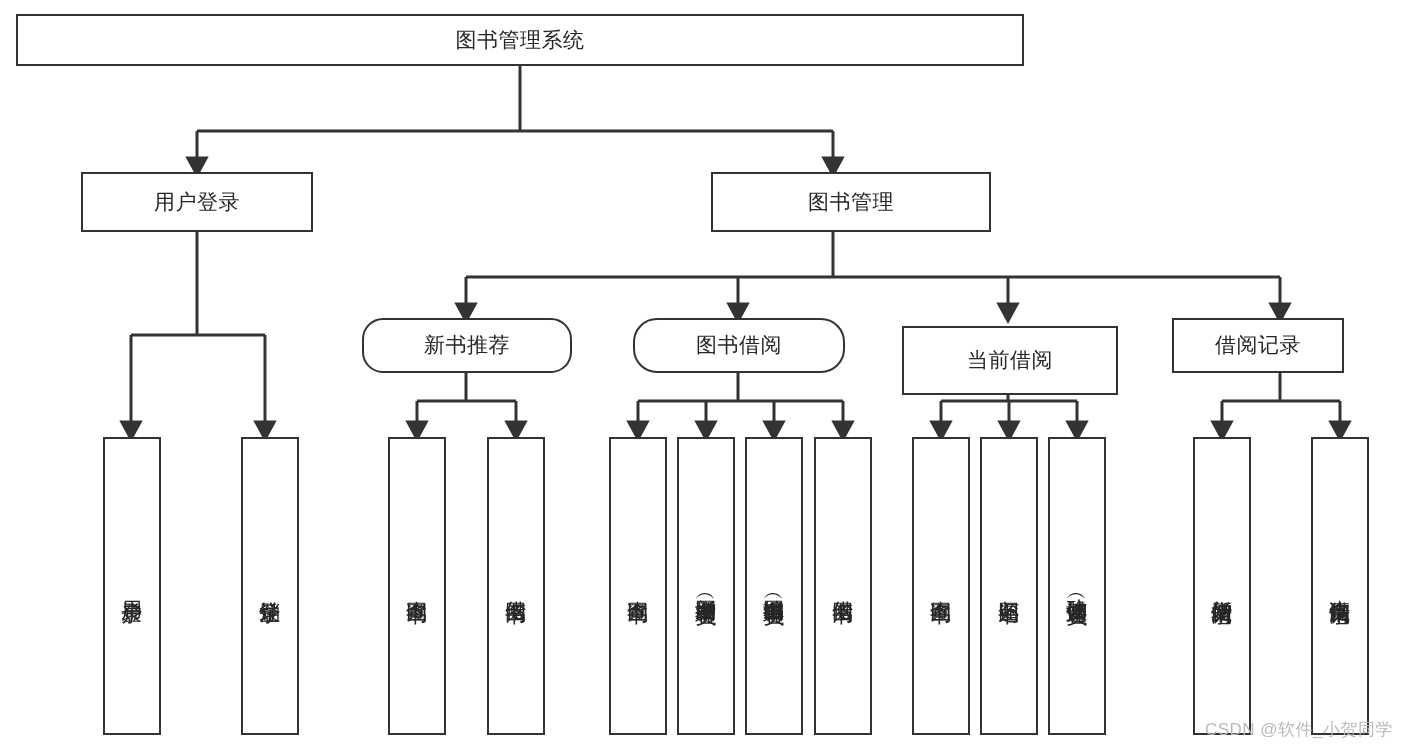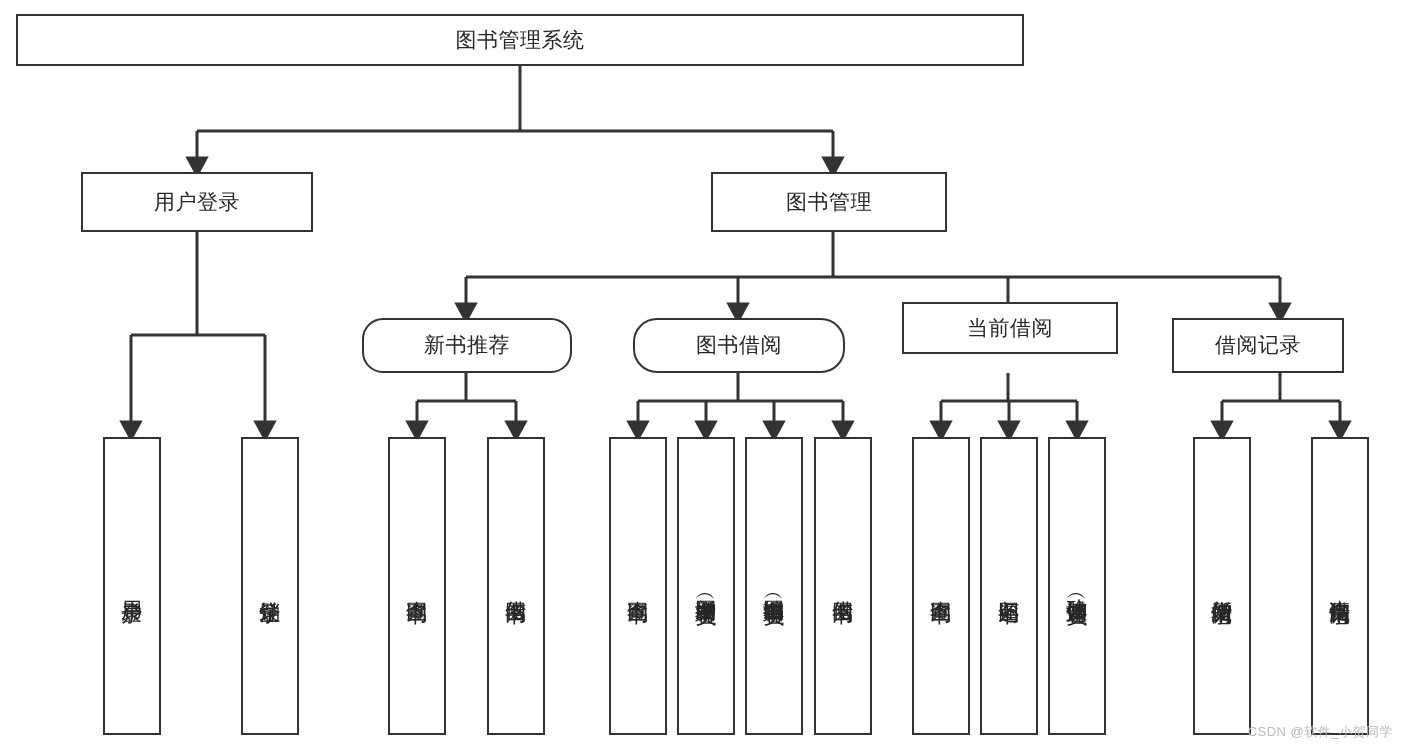--- a/index.html
+++ b/index.html
@@ -57,21 +57,21 @@
     font-size: 21px;
     line-height: 1.32;
     letter-spacing: 1px;
     white-space: nowrap;
     text-align: center;
   }
   #watermark {
     position: absolute;
     right: 12px;
     bottom: 6px;
-    font-size: 13px;
+    font-size: 17px;
     color: #b9b9b9;
     letter-spacing: 0.5px;
     white-space: nowrap;
     user-select: none;
   }
 </style>
 </head>
 <body>
 
 <div id="diagram-root">
@@ -127,31 +127,31 @@
     </g>
   </svg>
 
   <div class="node node-h" style="left:16px; top:14px; width:1008px; height:52px;">
     <span class="node-label">图书管理系统</span>
   </div>
 
   <div class="node node-h" style="left:81px; top:172px; width:232px; height:60px;">
     <span class="node-label">用户登录</span>
   </div>
-  <div class="node node-h" style="left:711px; top:172px; width:236px; height:60px;">
+  <div class="node node-h" style="left:711px; top:172px; width:280px; height:60px;">
     <span class="node-label">图书管理</span>
   </div>
 
   <div class="node node-h" style="left:362px; top:318px; width:210px; height:55px;border-radius:21px;">
     <span class="node-label">新书推荐</span>
   </div>
   <div class="node node-h" style="left:633px; top:318px; width:212px; height:55px;border-radius:24px;">
     <span class="node-label">图书借阅</span>
   </div>
-  <div class="node node-h" style="left:902px; top:302px; width:216px; height:52px;justify-content:center;">
+  <div class="node node-h" style="left:902px; top:326px; width:216px; height:69px;justify-content:center;">
     <span class="node-label">当前借阅</span>
   </div>
   <div class="node node-h" style="left:1172px; top:318px; width:172px; height:55px;">
     <span class="node-label">借阅记录</span>
   </div>
 
   <div class="node node-v" style="left:103px; top:437px; width:58px; height:298px;">
     <span class="node-label">用户登录</span>
   </div>
   <div class="node node-v" style="left:241px; top:437px; width:58px; height:298px;">

